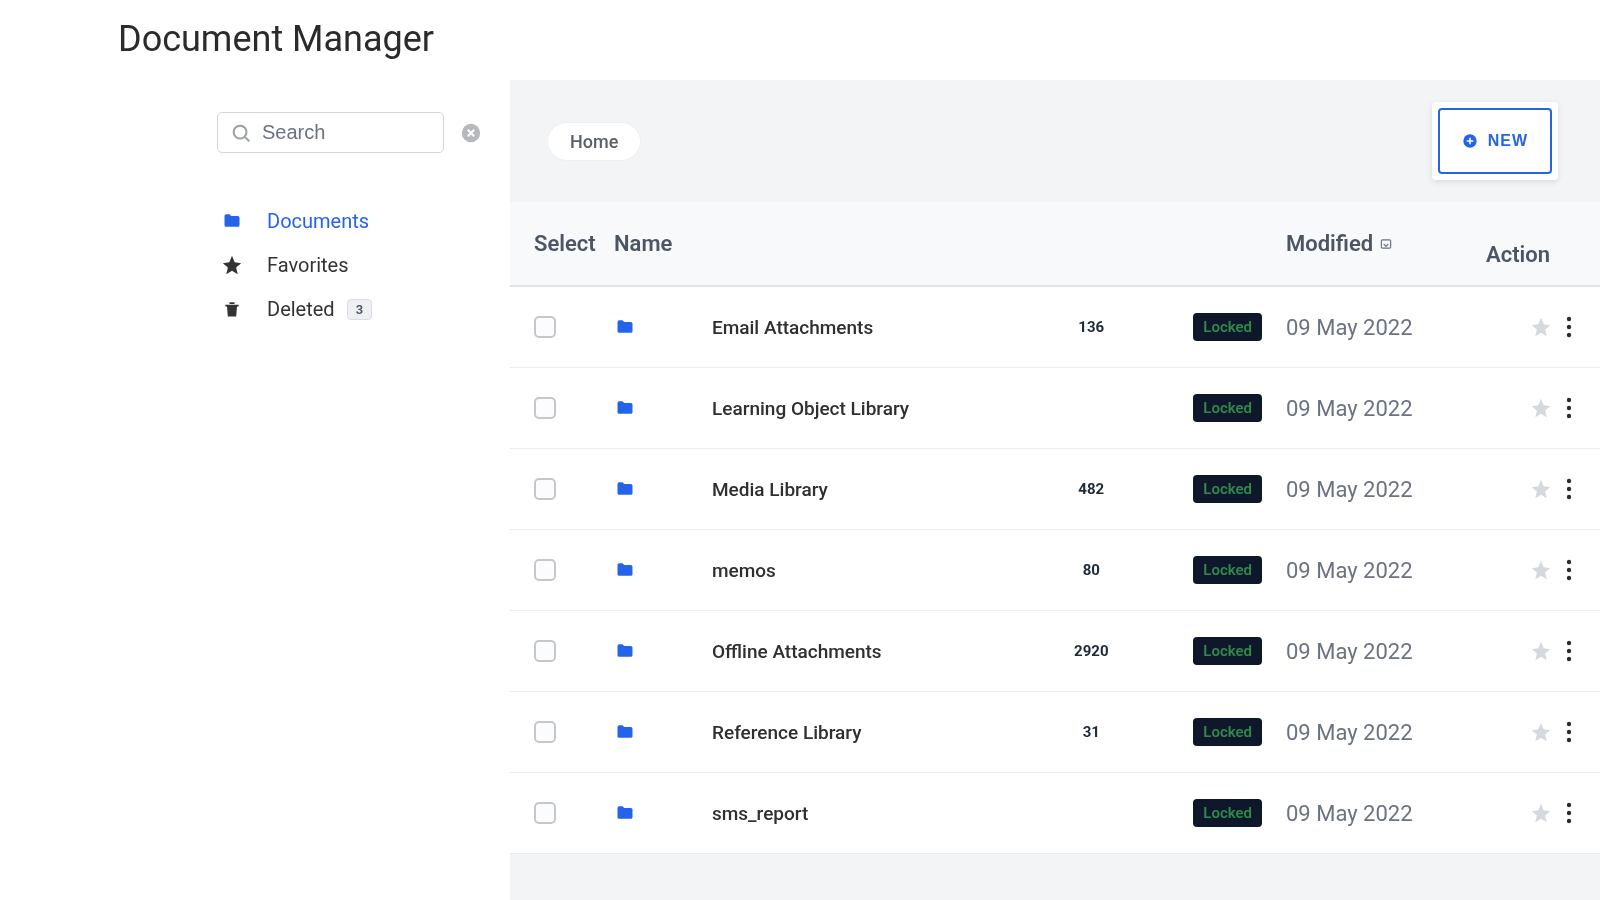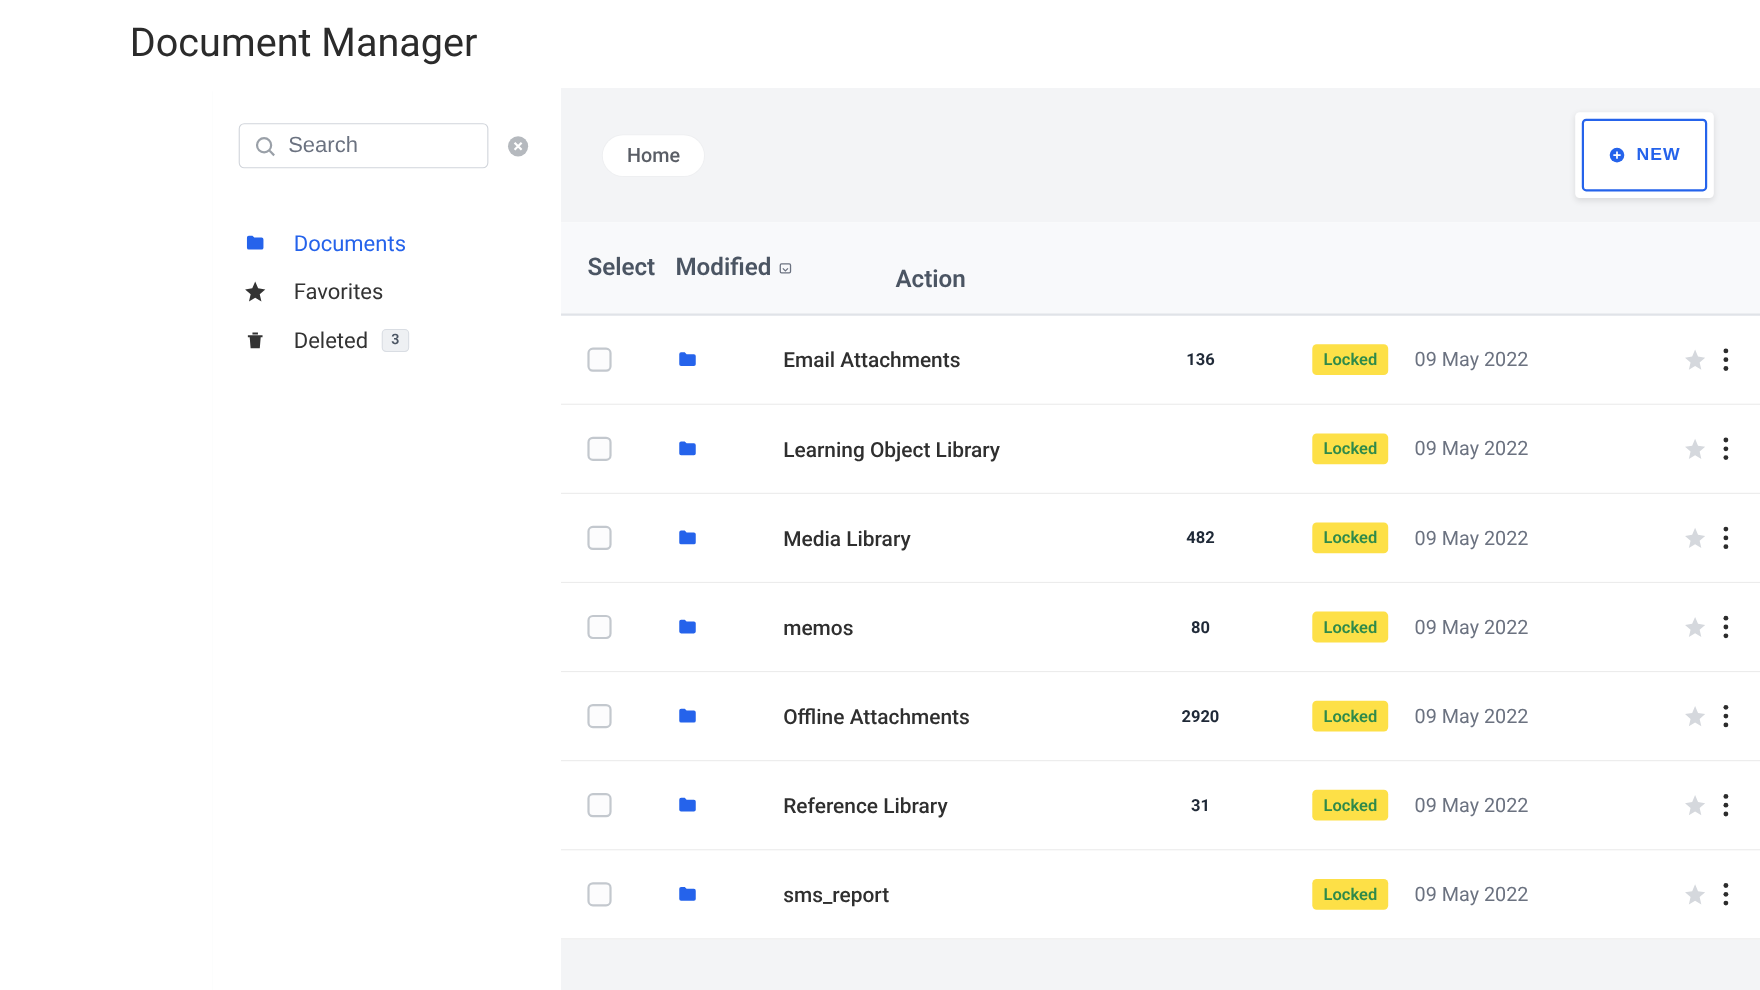--- a/index.html
+++ b/index.html
@@ -162,30 +162,30 @@
   margin-left: auto;
   margin-right: 30px;
   font-size: 15px;
   font-weight: 700;
   color: #1f2937;
   min-width: 48px;
   text-align: center;
 }
 .count-pill.empty { visibility:hidden; }
 .locked-pill {
-  background: #fde047;
+  background: #0f172a;
   color: #2f8a4a;
   font-size: 15px;
   font-weight: 600;
   padding: 5px 10px;
   border-radius: 4px;
   margin-right: 24px;
   white-space: nowrap;
 }
-.cell-modified { width: 180px; color: #6b7280; font-size: 18px; }
+.cell-modified { width: 180px; color: #6b7280; font-size: 22px; }
 .cell-action { width: 110px; display:flex; align-items:center; justify-content:flex-end; gap:14px; padding-right: 4px;}
 .checkbox {
   width: 22px;
   height: 22px;
   border: 2px solid #c3c8ce;
   border-radius: 5px;
   background: #fcfcfd;
 }
 .folder-icon { color:#2563eb; width:22px; height:22px; display:flex; align-items:center; }
 .star-icon { color:#d5d8dd; cursor:pointer; }
@@ -260,20 +260,21 @@
               </svg>
           </span>
           <span>NEW</span>
         </button>
       </div>
     </div>
 
     <div class="table">
       <div class="thead">
         <div class="col-select">Select</div>
+        <div class="col-name">Name</div>
         <div class="col-modified">
           <span>Modified</span>
           <span class="sort-icon">
             <svg width="14" height="14" viewBox="0 0 24 24" fill="none" stroke="#6b7280" stroke-width="2">
                 <rect x="4" y="5" width="16" height="14" rx="2" fill="none"></rect>
                 <path d="M8 12l4 4 4-4"></path>
               </svg>
           </span>
         </div>
         <div class="col-action">Action</div>

